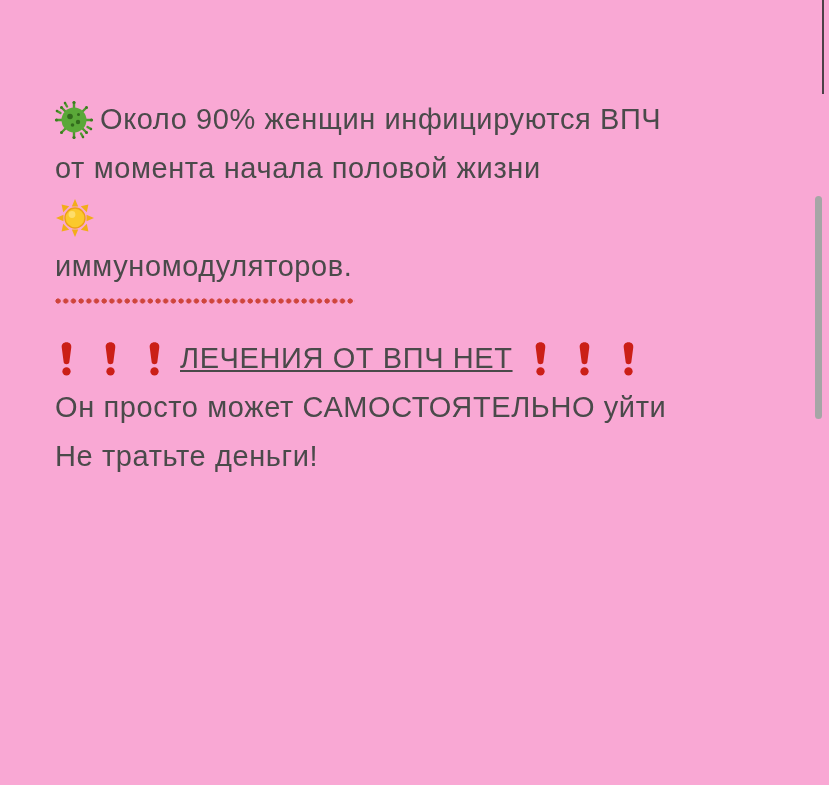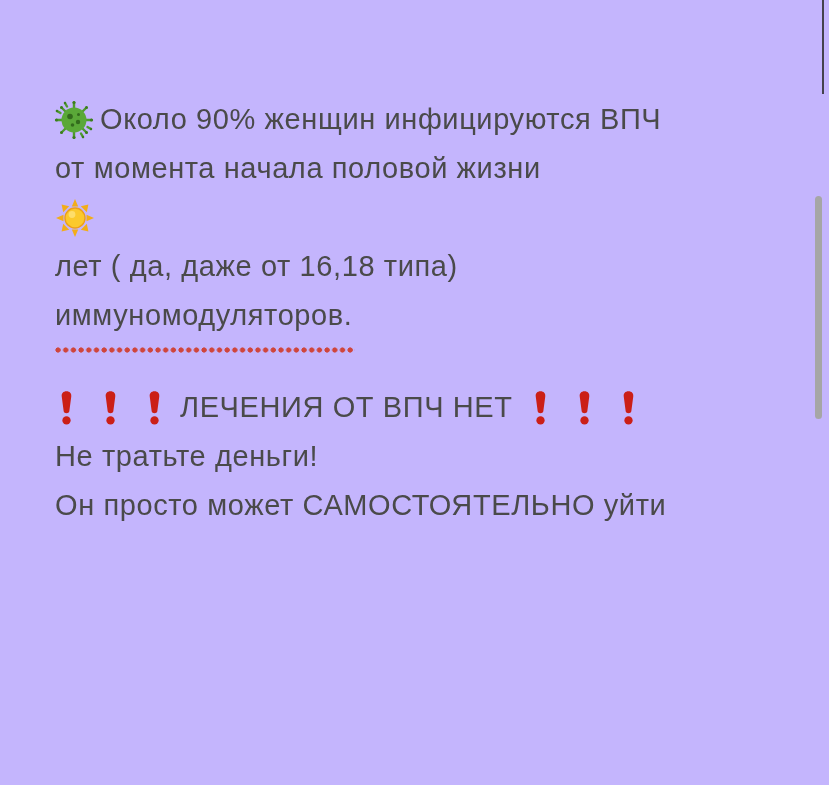--- a/index.html
+++ b/index.html
@@ -3,21 +3,21 @@
 <meta charset="utf-8">
 <style>
   html,body{margin:0;padding:0;}
   body{
     width:829px;height:785px;
     background:#ffffff;
     font-family:"Liberation Sans", sans-serif;
     overflow:hidden;
   }
   .canvas{
-    position:relative;width:829px;height:785px;background:#c4b5fd;overflow:hidden;
+    position:relative;width:829px;height:785px;background:#f9a8d4;overflow:hidden;
   }
   
   .edge-line{
     position:absolute;left:822px;top:0;width:2px;height:94px;background:#2e2e2e;opacity:.85;
   }
   
   .scroll-thumb{
     position:absolute;left:815px;top:196px;width:7px;height:223px;border-radius:4px;background:#a6a6a6;
   }
   .content{
@@ -36,21 +36,21 @@
     position:relative;
     text-decoration-color:#949494;
     text-decoration-thickness:1.5px;
     text-underline-offset:6px;
   }
   .dotted-word::after{
     content:"";position:absolute;left:0;right:-2px;bottom:-13px;height:6px;
     background-image:radial-gradient(circle at 3px 3px, #cf453c 2.3px, rgba(0,0,0,0) 2.9px);
     background-size:7.7px 6px;background-repeat:repeat-x;
   }
-  .warning-line{margin-top:43px;}
+  .warning-line{margin-top:43px;text-decoration:underline;}
   .bang-group{display:inline-flex;gap:29px;align-items:center;}
   .bang-group.lead{margin-right:18px;margin-left:4px;}
   .bang-group.trail{margin-left:20px;}
   .bang-icon{display:inline-flex;}
 </style>
 </head>
 <body>
 
 <div class="canvas">
 
@@ -118,23 +118,20 @@
             <polygon points="33.4,6.6 25.8,8.2 31.8,14.2"></polygon>
           </g>
           <circle cx="20" cy="20" r="10" fill="#fbc92c" stroke="#ef9f16" stroke-width="1.4"></circle>
           <circle cx="17" cy="16.5" r="3.4" fill="#fddd6a"></circle>
         </svg>
       </span>
     </div>
 
 
 
-    <div class="line">
-      <span>лет ( да, даже от 16,18 типа)</span>
-    </div>
 
 
     <div class="line">
       <span class="dotted-word">иммуномодуляторов.</span>
     </div>
 
     <div class="line warning-line">
       <span class="bang-group lead">
         <span class="bang-icon">
             <svg width="15" height="37" viewBox="0 0 17 40">
@@ -172,21 +169,21 @@
         <span class="bang-icon">
             <svg width="15" height="37" viewBox="0 0 17 40">
               <path d="M8.5 1.5 C12.2 1.5 14.3 3.9 13.9 7.4 L11.7 24.3 C11.4 27.2 5.6 27.2 5.3 24.3 L3.1 7.4 C2.7 3.9 4.8 1.5 8.5 1.5 Z" fill="#cb1f17"></path>
               <circle cx="8.5" cy="34.6" r="4.7" fill="#cb1f17"></circle>
             </svg>
           </span>
       </span>
     </div>
 
     <div class="line">
-      <span>Не тратьте деньги!</span>
+      <span>Он просто может САМОСТОЯТЕЛЬНО уйти</span>
     </div>
 
     <div class="line">
-      <span>Он просто может САМОСТОЯТЕЛЬНО уйти</span>
+      <span>Не тратьте деньги!</span>
     </div>
 
   </div>
 </div>
 
 </body></html>

